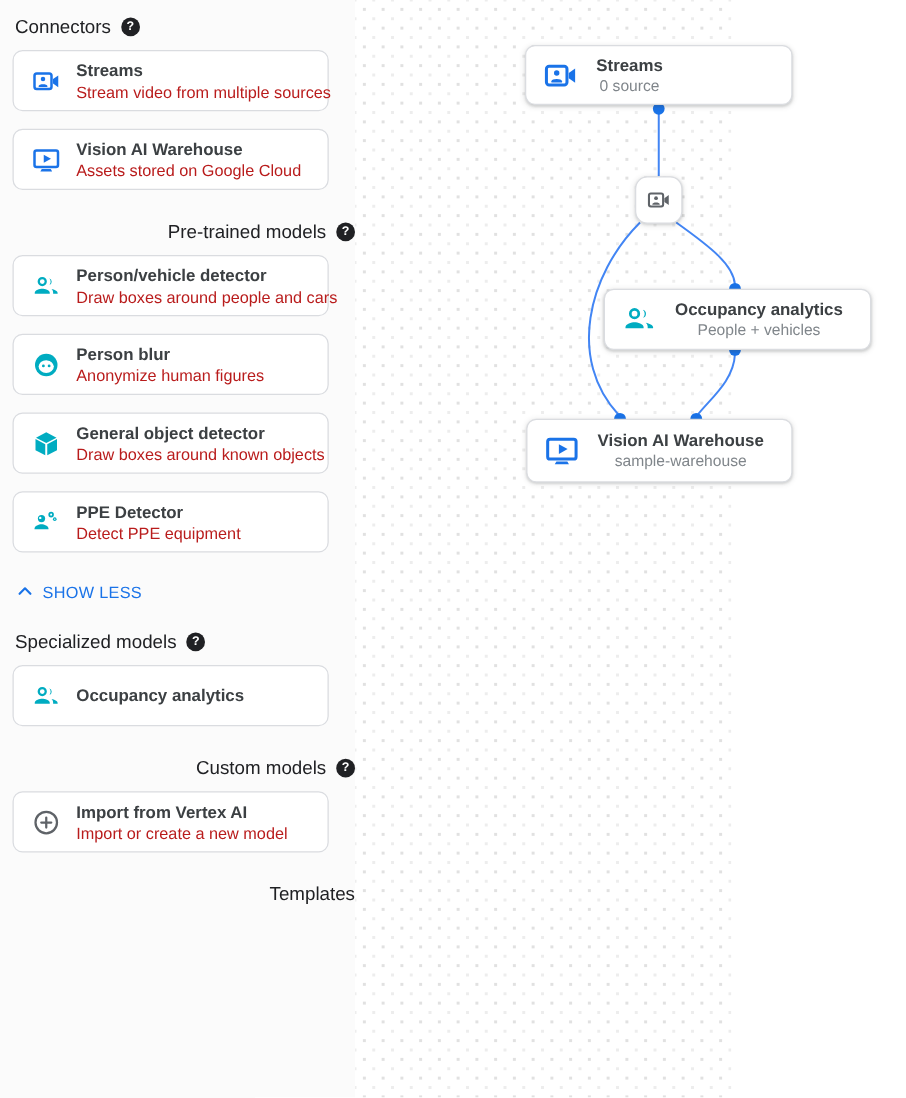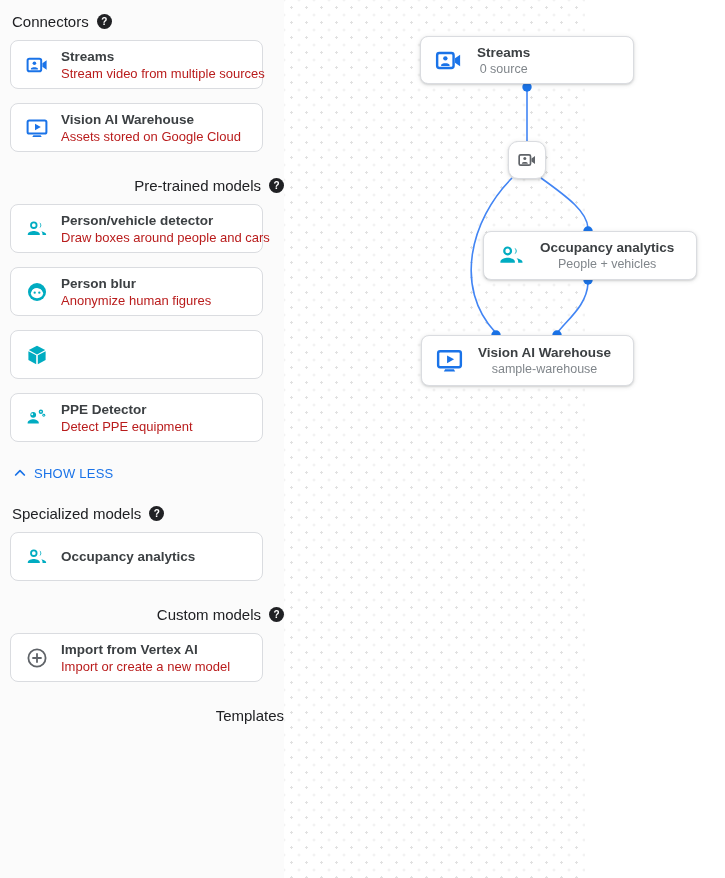--- a/index.html
+++ b/index.html
@@ -186,20 +186,24 @@
       <div class="ctext">
         <div class="ctitle">Person blur</div>
         <div class="csub">Anonymize human figures</div>
       </div>
     </div>
 
     <div class="card">
       <svg class="ci teal">
           <use href="#sym-cube" xlink:href="#sym-cube"></use>
         </svg>
+      <div class="ctext">
+        <div class="ctitle">General object detector</div>
+        <div class="csub">Draw boxes around known objects</div>
+      </div>
     </div>
 
     <div class="card">
       <svg class="ci teal">
           <use href="#sym-ppe" xlink:href="#sym-ppe"></use>
         </svg>
       <div class="ctext">
         <div class="ctitle">PPE Detector</div>
         <div class="csub">Detect PPE equipment</div>
       </div>

